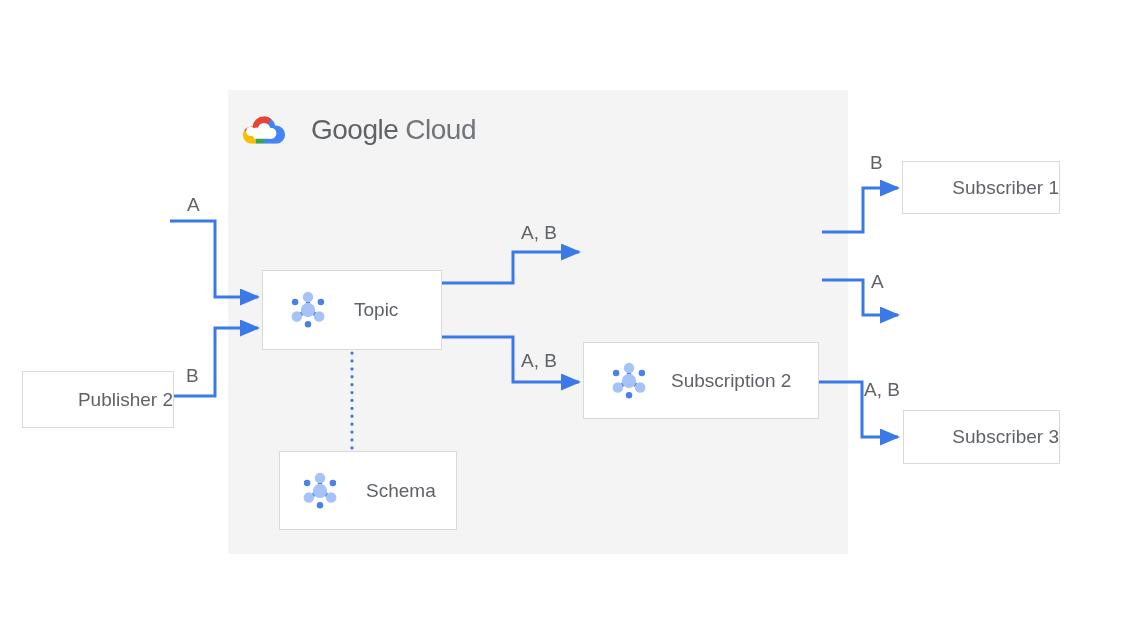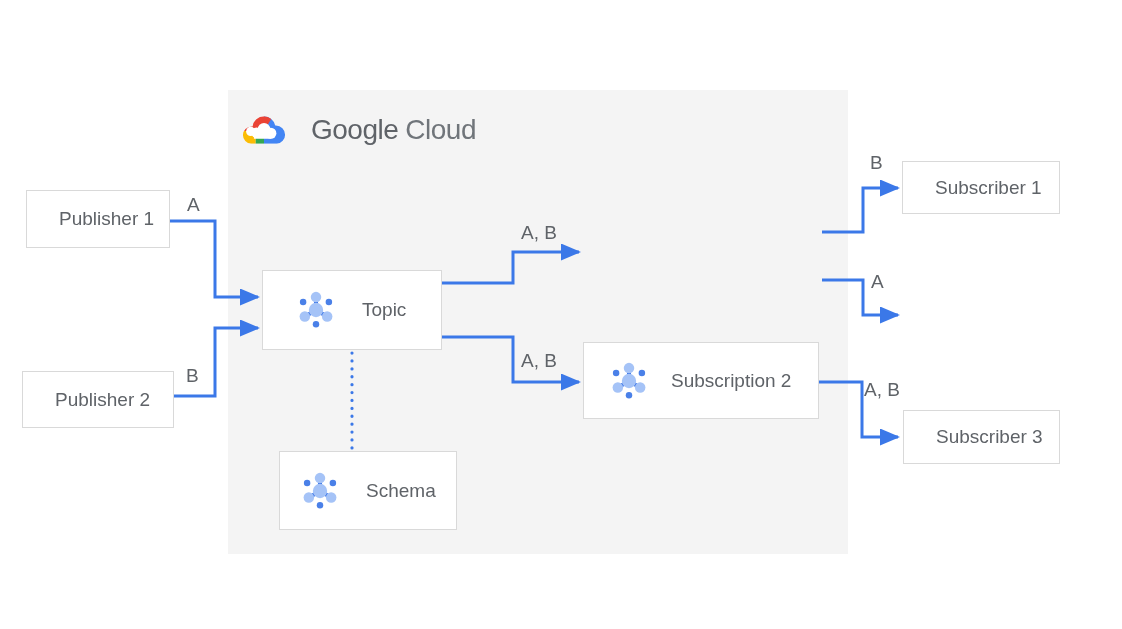--- a/index.html
+++ b/index.html
@@ -30,23 +30,23 @@
   .wire-dotted{fill:none;stroke:#3B78E8;stroke-width:3.2px;stroke-dasharray:0.1 7.8;stroke-linecap:round;}
   .node{
     position:absolute;
     background:#ffffff;
     border:1px solid #D9D9D9;
     box-sizing:border-box;
     display:flex;align-items:center;
     font-size:19px;color:#5F6368;
     white-space:nowrap;
   }
-  .plain{justify-content:flex-start;padding-left:32px;}
+  .plain{justify-content:flex-end;padding-left:32px;}
   .iconic .pubsub{flex:0 0 auto;}
-  .n-topic{padding-left:32px;gap:25px;}
+  .n-topic{padding-left:24px;gap:25px;}
   .n-schema{padding-left:19px;gap:25px;margin-left:24px;}
   .n-sub{padding-left:24px;gap:21px;}
   .pubsub{width:42px;height:42px;}
   .edge-label{
     position:absolute;
     font-size:19px;color:#5F6368;white-space:nowrap;
   }
   .hidden-defs{position:absolute;width:0;height:0;overflow:hidden;}
 </style>
 </head>
@@ -105,23 +105,20 @@
     <path class="wire" d="M170,221 H215 V297 H258" marker-end="url(#arrowhead)"></path>
     <path class="wire" d="M165,396 H215 V328 H258" marker-end="url(#arrowhead)"></path>
     <path class="wire" d="M442,283 H513 V252 H579" marker-end="url(#arrowhead)"></path>
     <path class="wire" d="M442,337 H513 V382 H579" marker-end="url(#arrowhead)"></path>
     <path class="wire" d="M822,232 H863 V188 H898" marker-end="url(#arrowhead)"></path>
     <path class="wire" d="M822,280 H863 V315 H898" marker-end="url(#arrowhead)"></path>
     <path class="wire" d="M819,382 H862 V437 H898" marker-end="url(#arrowhead)"></path>
     <path class="wire-dotted" d="M352,353 V448"></path>
   </svg>
 
-  <div class="node plain" style="left:26px;top:190px;width:144px;height:58px">
-    <span class="nlabel">Publisher 1</span>
-  </div>
 
   <div class="node plain" style="left:22px;top:371px;width:152px;height:57px">
     <span class="nlabel">Publisher 2</span>
   </div>
 
   <div class="node iconic n-topic" style="left:262px;top:270px;width:180px;height:80px">
     <svg class="pubsub" viewBox="0 0 44 44">
         <use href="#pubsub"></use>
       </svg>
     <span class="nlabel">Topic</span>

